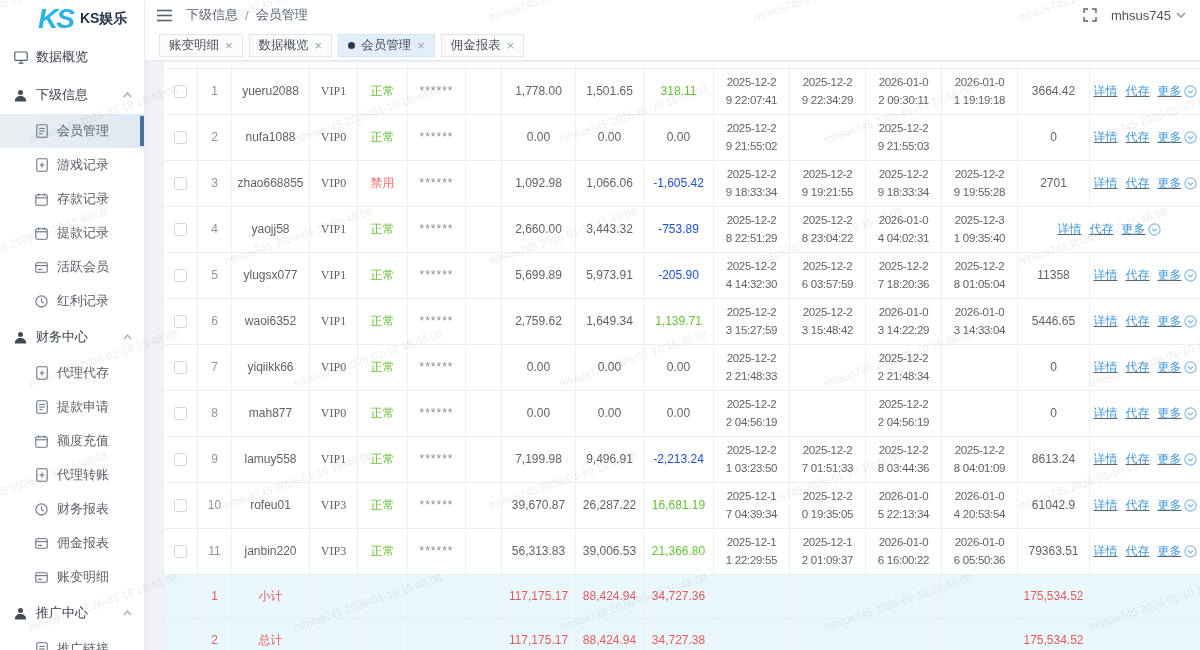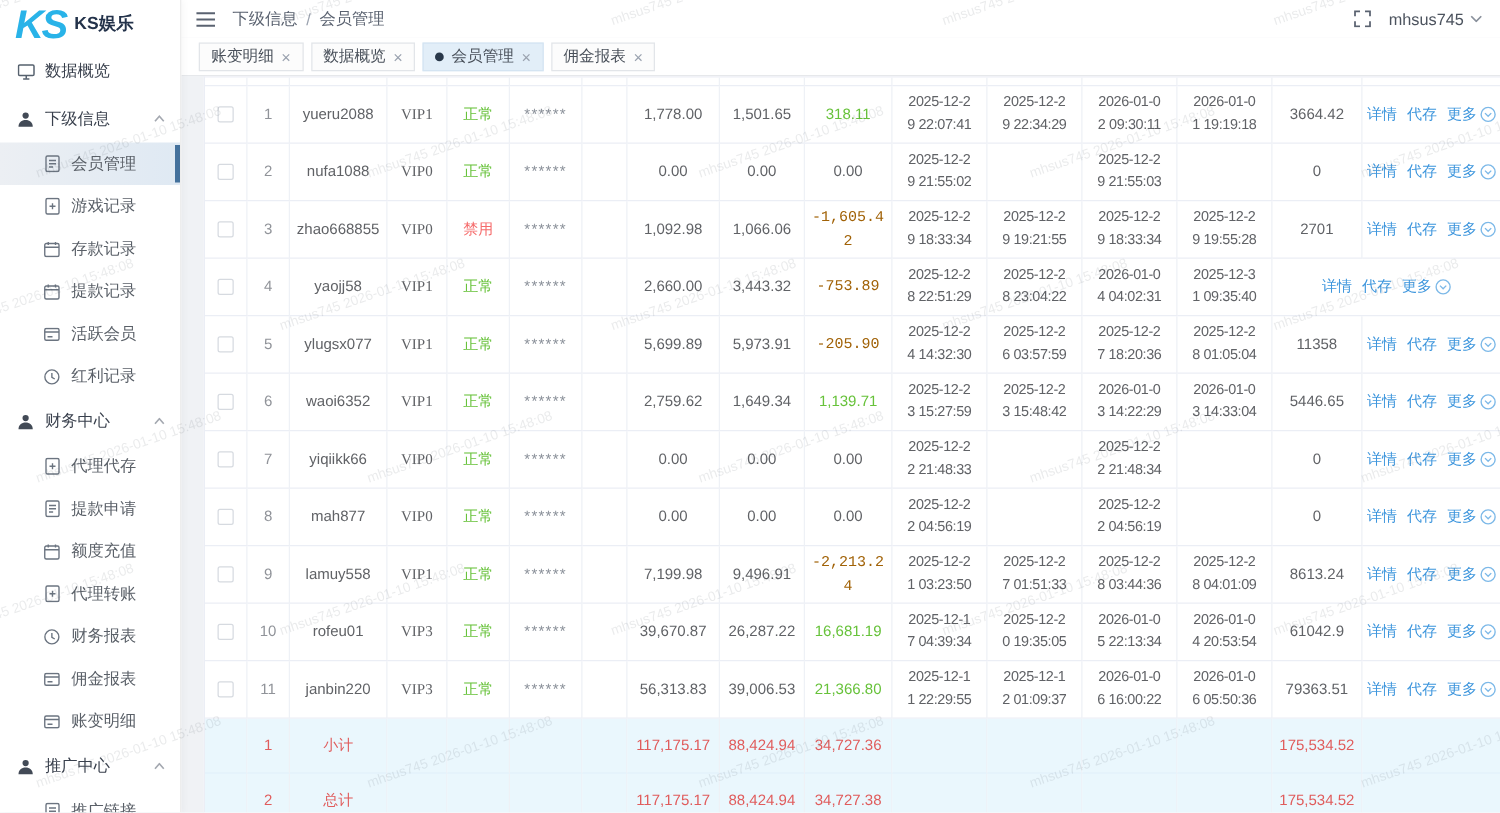--- a/index.html
+++ b/index.html
@@ -4,21 +4,21 @@
 <style>
   * { box-sizing: border-box; margin: 0; padding: 0; }
   html,body { width:1200px; height:650px; overflow:hidden; }
   body { font-family:"Liberation Sans","DejaVu Sans",sans-serif; background:#f0f2f5; color:#606266; }
   .app { display:flex; width:1200px; height:650px; position:relative; background:#f0f2f5; }
 
   
   .sidebar { width:145px; flex-shrink:0; background:#fff; border-right:1px solid #ededed;
              box-shadow:2px 0 6px rgba(0,0,0,.04); z-index:2; overflow:hidden; }
   .logo { height:38px; display:flex; align-items:center; padding-left:12px; gap:7px; }
-  .logo-badge { font-size:32px; font-weight:bold; font-style:italic; color:#29b3e8; letter-spacing:-2px; line-height:1; }
+  .logo-badge { font-size:28px; font-weight:bold; font-style:italic; color:#29b3e8; letter-spacing:-2px; line-height:1;margin-left:26px; }
   .logo-text { font-size:14px; color:#23324a; font-weight:bold; }
   .menu { font-size:13px; }
   .mi { display:flex; align-items:center; gap:8px; cursor:pointer; position:relative; }
   .mi-top { height:38px; padding-left:13px; color:#39404d; }
   .mi-group { height:38px; padding-left:13px; color:#39404d; }
   .mi-sub { height:34px; padding-left:34px; color:#5a6068; }
   .mi-sub.active { background:linear-gradient(90deg,#eceff3,#dfe9f3); }
   .mi-sub.active::after { content:""; position:absolute; right:0; top:2px; bottom:2px; width:4px; background:#44719c; }
   .mi-icon { width:15px; height:15px; display:inline-flex; align-items:center; justify-content:center; flex-shrink:0; }
   .mi-icon svg { display:block; }
@@ -57,23 +57,23 @@
   .col-user  { width:78px; }
   .col-vip   { width:48px;font-family:Liberation Serif, serif; }
   .col-status{ width:50px; }
   .col-pwd   { width:58px; letter-spacing:1px; color:#8a9099; }
   .col-gap   { width:36px; }
   .col-bal   { width:74px; padding:0 3px; }
   .col-bet   { width:68px; padding:0 3px; }
   .col-wl    { width:70px; }
   .col-date  { width:76px; font-size:11.5px; letter-spacing:-0.3px; white-space:pre-line; }
   .col-total { width:72px; }
-  .col-actions { flex:1; gap:8px; border-right:none; }
+  .col-actions { flex:1; gap:8px; border-right:none;text-decoration:underline; }
   .pos { color:#67c23a; }
-  .neg { color:#a16207;font-family:Liberation Mono, monospace; }
+  .neg { color:#1d4ed8; }
   .status-normal { color:#67c23a; }
   .status-disabled { color:#f56c6c; }
   .checkbox { width:13px; height:13px; border:1px solid #d6dae0; border-radius:2px; background:#fff; cursor:pointer; }
   .action-link { color:#3e96dd; cursor:pointer; white-space:nowrap; display:inline-flex; align-items:center; gap:2px; }
 
   
   .wm-layer { position:absolute; inset:0; pointer-events:none; z-index:9; overflow:hidden; }
   .wm { position:absolute; font-size:11px; color:rgba(60,70,80,.11); white-space:nowrap; transform:rotate(-19deg); }
 </style>
 </head>

